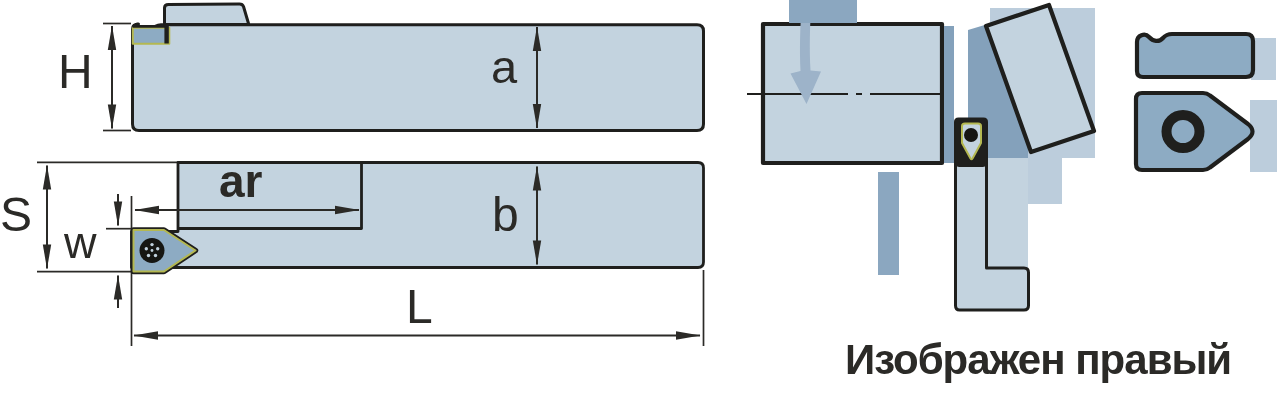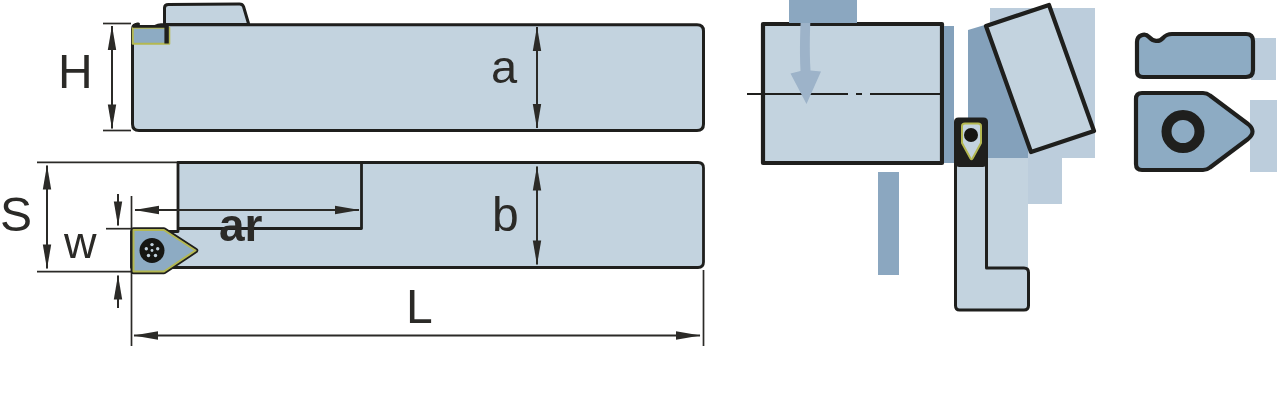--- a/index.html
+++ b/index.html
@@ -4,21 +4,21 @@
 <style>
   html,body{margin:0;padding:0;background:#ffffff;}
   .stage{position:relative;width:1280px;height:417px;background:#ffffff;overflow:hidden;
          font-family:"Liberation Sans",sans-serif;}
   .stage svg{position:absolute;left:0;top:0;}
   .lbl{position:absolute;line-height:1;color:#2b2a27;white-space:nowrap;user-select:none;}
   .lbl-H {left:58px;  top:48px;  font-size:48px;}
   .lbl-a {left:491px; top:43px;  font-size:47px;}
   .lbl-S {left:0px;   top:191px; font-size:48px;}
   .lbl-w {left:64px;  top:220px; font-size:45px;}
-  .lbl-ar{left:219px; top:158px; font-size:46px;font-weight:bold;margin-top:44px;}
+  .lbl-ar{left:219px; top:158px; font-size:46px;font-weight:bold;}
   .lbl-b {left:492px; top:191px; font-size:48px;}
   .lbl-L {left:406px; top:283px; font-size:48px;}
   .caption{position:absolute;left:845px;top:339px;font-size:42px;font-weight:bold;
            letter-spacing:-1px;color:#2b2a27;line-height:1;white-space:nowrap;}
   
   .ln3 {stroke:#1f1f1d;stroke-width:3;  stroke-linejoin:round;}
   .ln28{stroke:#1f1f1d;stroke-width:2.8;stroke-linejoin:round;}
   .ln4 {stroke:#1f1f1d;stroke-width:4.2;stroke-linejoin:round;}
   .ln55{stroke:#1f1f1d;stroke-width:5.5;stroke-linejoin:round;}
   .nofill{fill:none;}
@@ -129,14 +129,15 @@
 </svg>
 
 <span class="lbl lbl-H">H</span>
 <span class="lbl lbl-a">a</span>
 <span class="lbl lbl-S">S</span>
 <span class="lbl lbl-w">w</span>
 <span class="lbl lbl-ar">ar</span>
 <span class="lbl lbl-b">b</span>
 <span class="lbl lbl-L">L</span>
 
+<span class="caption">Изображен правый</span>
 
 </div>
 
 </body></html>

